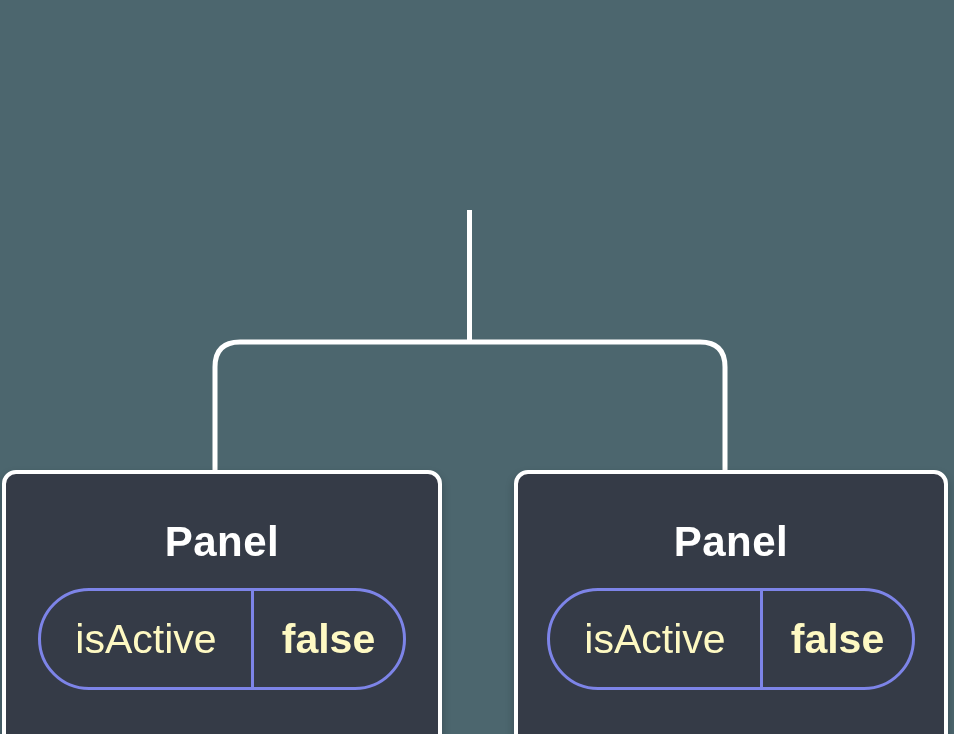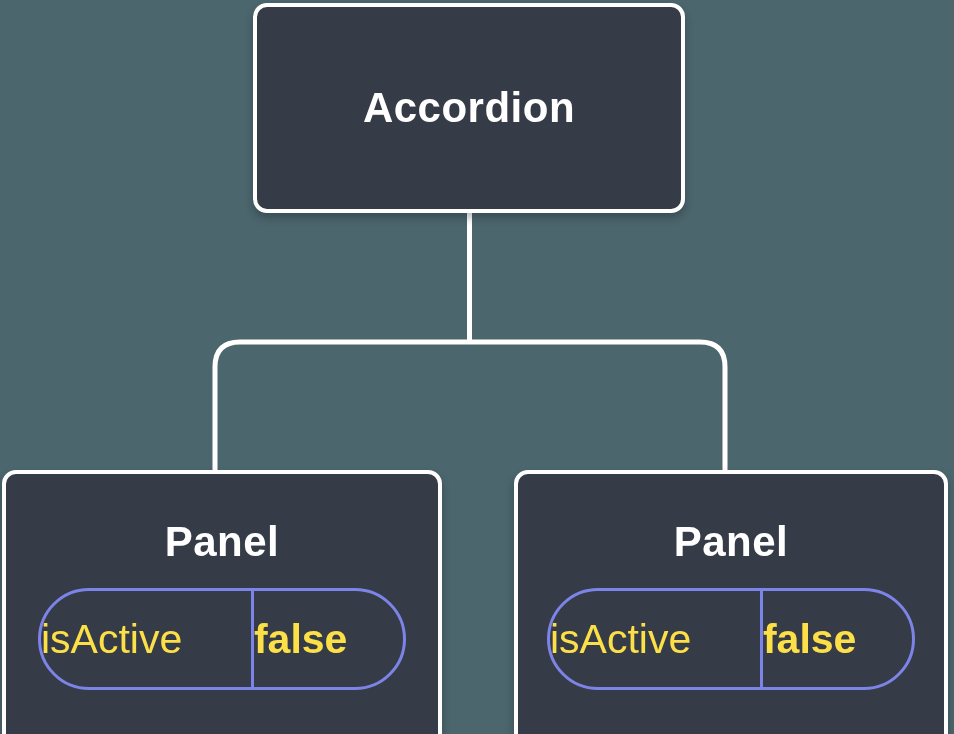--- a/index.html
+++ b/index.html
@@ -74,21 +74,22 @@
     box-sizing: border-box;
     border: 3px solid #7d84e8;
     border-radius: 51px;
     display: flex;
     align-items: stretch;
     overflow: hidden;
   }
   .pill-cell {
     display: flex;
     align-items: center;
-    color: #fde047;
+    justify-content: center;
+    color: #fef9c3;
     font-size: 41px;
     font-weight: 400;
     white-space: nowrap;
   }
   .pill-key {
     flex: 0 0 58%;
     border-right: 3px solid #7d84e8;
   }
   .pill-value {
     flex: 1 1 auto;
@@ -98,23 +99,20 @@
 </head>
 <body>
 
 <div class="canvas">
 
   <svg class="connectors" width="954" height="734" viewBox="0 0 954 734" fill="none" xmlns="http://www.w3.org/2000/svg">
     <path d="M469.5 210 L469.5 344" stroke="#ffffff" stroke-width="5"></path>
     <path d="M215 471 L215 367 Q215 342 240 342 L700 342 Q725 342 725 367 L725 471" stroke="#ffffff" stroke-width="5"></path>
   </svg>
 
-  <div class="node node-root">
-    <span class="node-label">Accordion</span>
-  </div>
 
   <div class="node node-panel left">
     <div class="node-label panel-title">Panel</div>
     <div class="state-pill">
       <div class="pill-cell pill-key">
         <span>isActive</span>
       </div>
       <div class="pill-cell pill-value">
         <span>false</span>
       </div>

